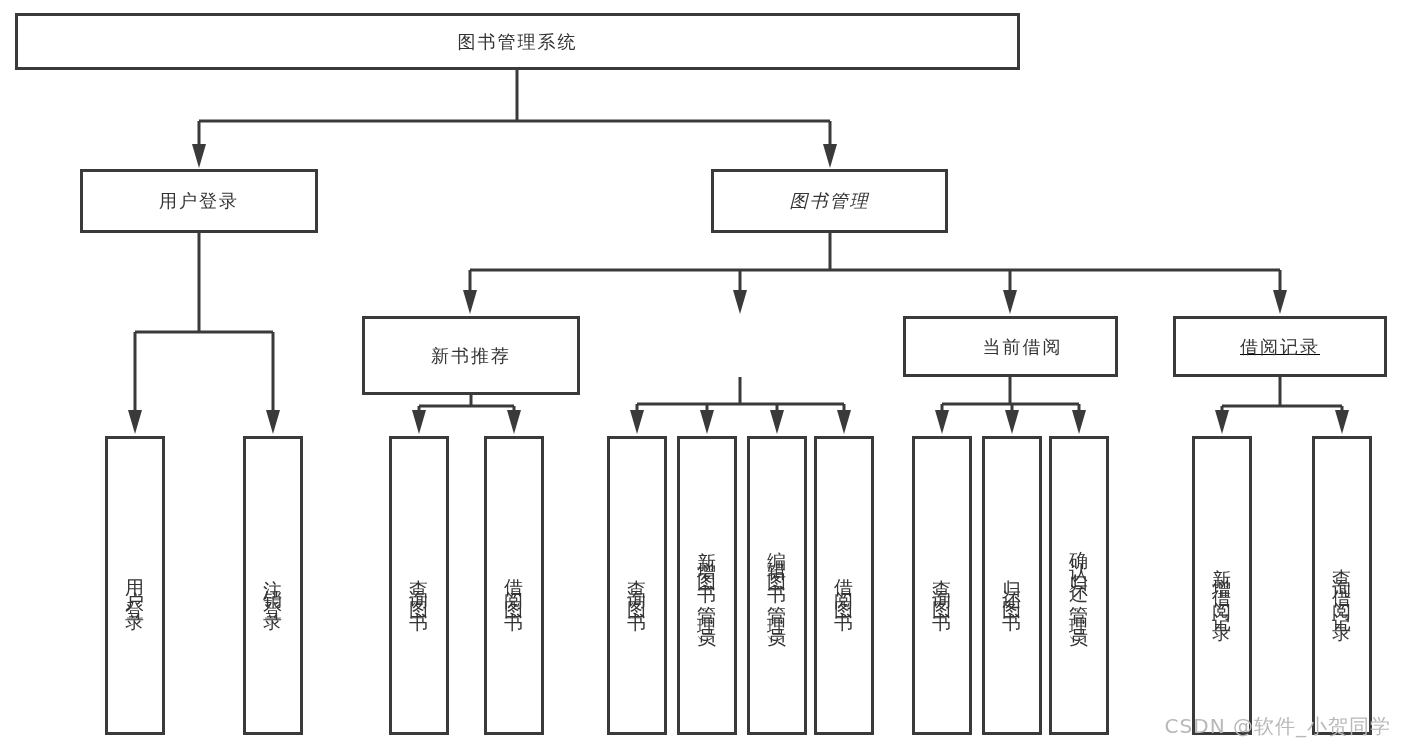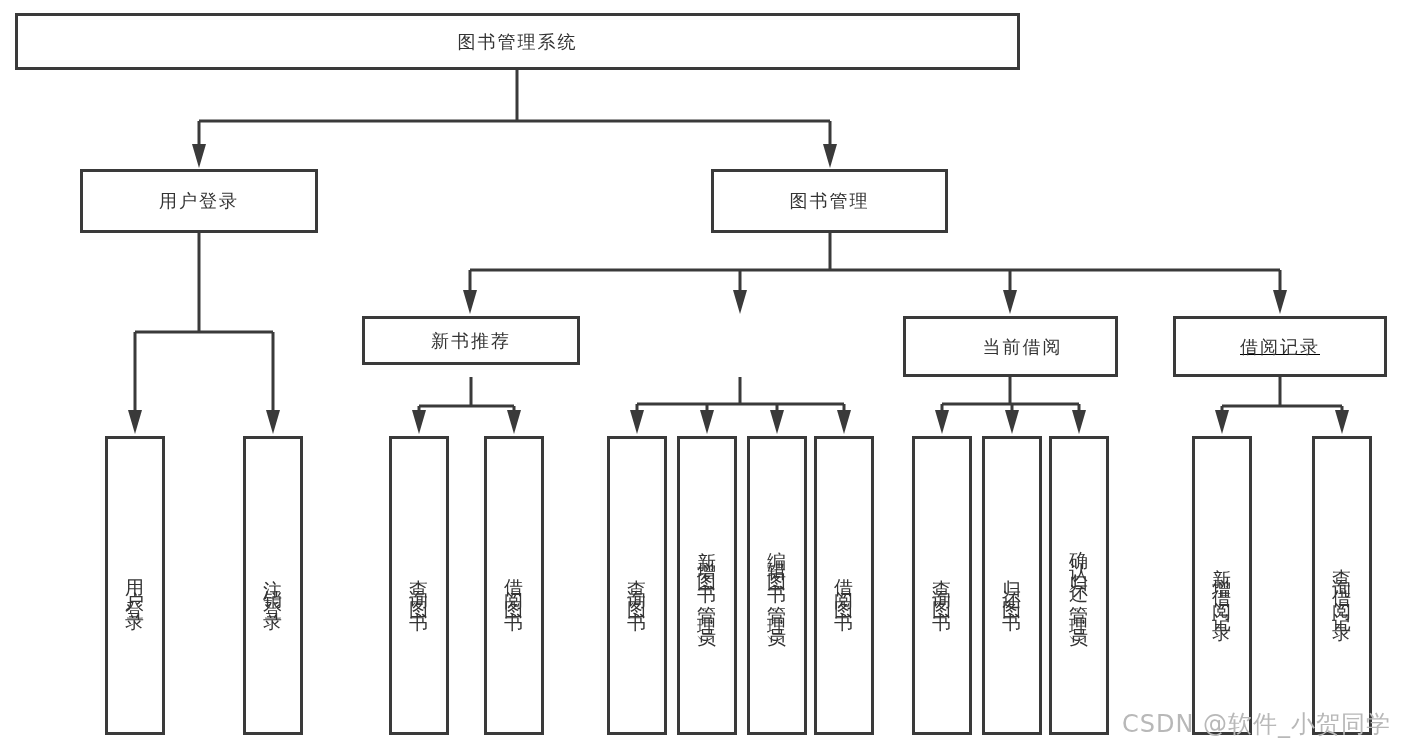--- a/index.html
+++ b/index.html
@@ -19,21 +19,21 @@
   }
   .leaf .lbl{
     writing-mode:vertical-rl;text-orientation:mixed;
     font-size:19px;letter-spacing:11px;line-height:1;
   }
   svg.connectors{position:absolute;left:0;top:0;width:1405px;height:747px;}
   .connectors path{stroke:var(--line,#3a3a3a);stroke-width:3;fill:none;}
   .connectors polygon{fill:var(--line,#3a3a3a);stroke:none;}
   .watermark{
     position:absolute;right:14px;bottom:7px;
-    font-size:24px;color:var(--watermark,#b8b8b8);letter-spacing:1px;
+    font-size:20px;color:var(--watermark,#b8b8b8);letter-spacing:1px;
     white-space:nowrap;z-index:5;
   }
 </style>
 </head>
 <body>
 
 <div class="canvas">
 
   <svg class="connectors" viewBox="0 0 1405 747">
     <g>
@@ -78,25 +78,25 @@
     </g>
   </svg>
 
   <div class="box" style="left:15px;top:13px;width:1005px;height:57px;">
     <span class="lbl">图书管理系统</span>
   </div>
 
   <div class="box" style="left:80px;top:169px;width:238px;height:64px;">
     <span class="lbl">用户登录</span>
   </div>
-  <div class="box" style="left:711px;top:169px;width:237px;height:64px;">
+  <div class="box" style="left:711px;top:169px;width:237px;height:64px;font-style:italic;">
     <span class="lbl">图书管理</span>
   </div>
 
-  <div class="box" style="left:362px;top:316px;width:218px;height:49px;">
+  <div class="box" style="left:362px;top:316px;width:218px;height:79px;">
     <span class="lbl">新书推荐</span>
   </div>
   <div class="box" style="left:903px;top:316px;width:215px;height:61px;padding-left:24px;">
     <span class="lbl">当前借阅</span>
   </div>
   <div class="box" style="left:1173px;top:316px;width:214px;height:61px;text-decoration:underline;">
     <span class="lbl">借阅记录</span>
   </div>
 
   <div class="box leaf" style="left:105px;top:436px;width:60px;height:299px;">

